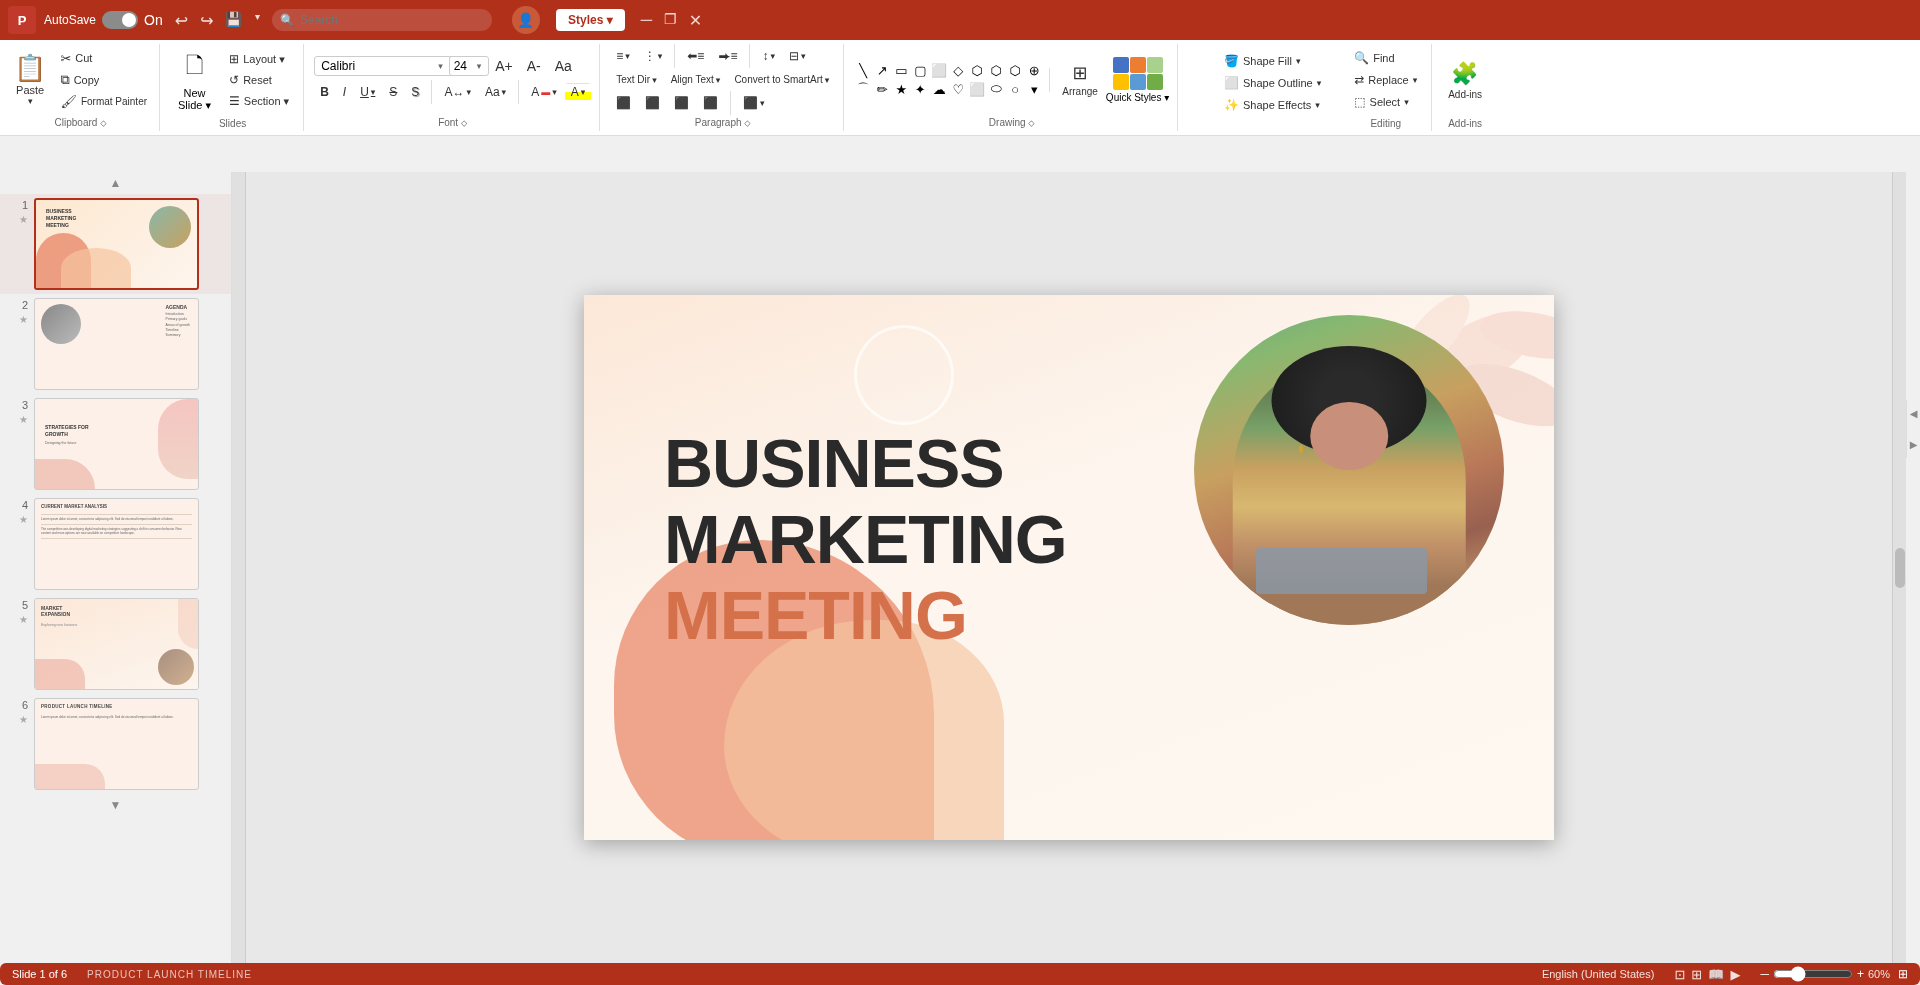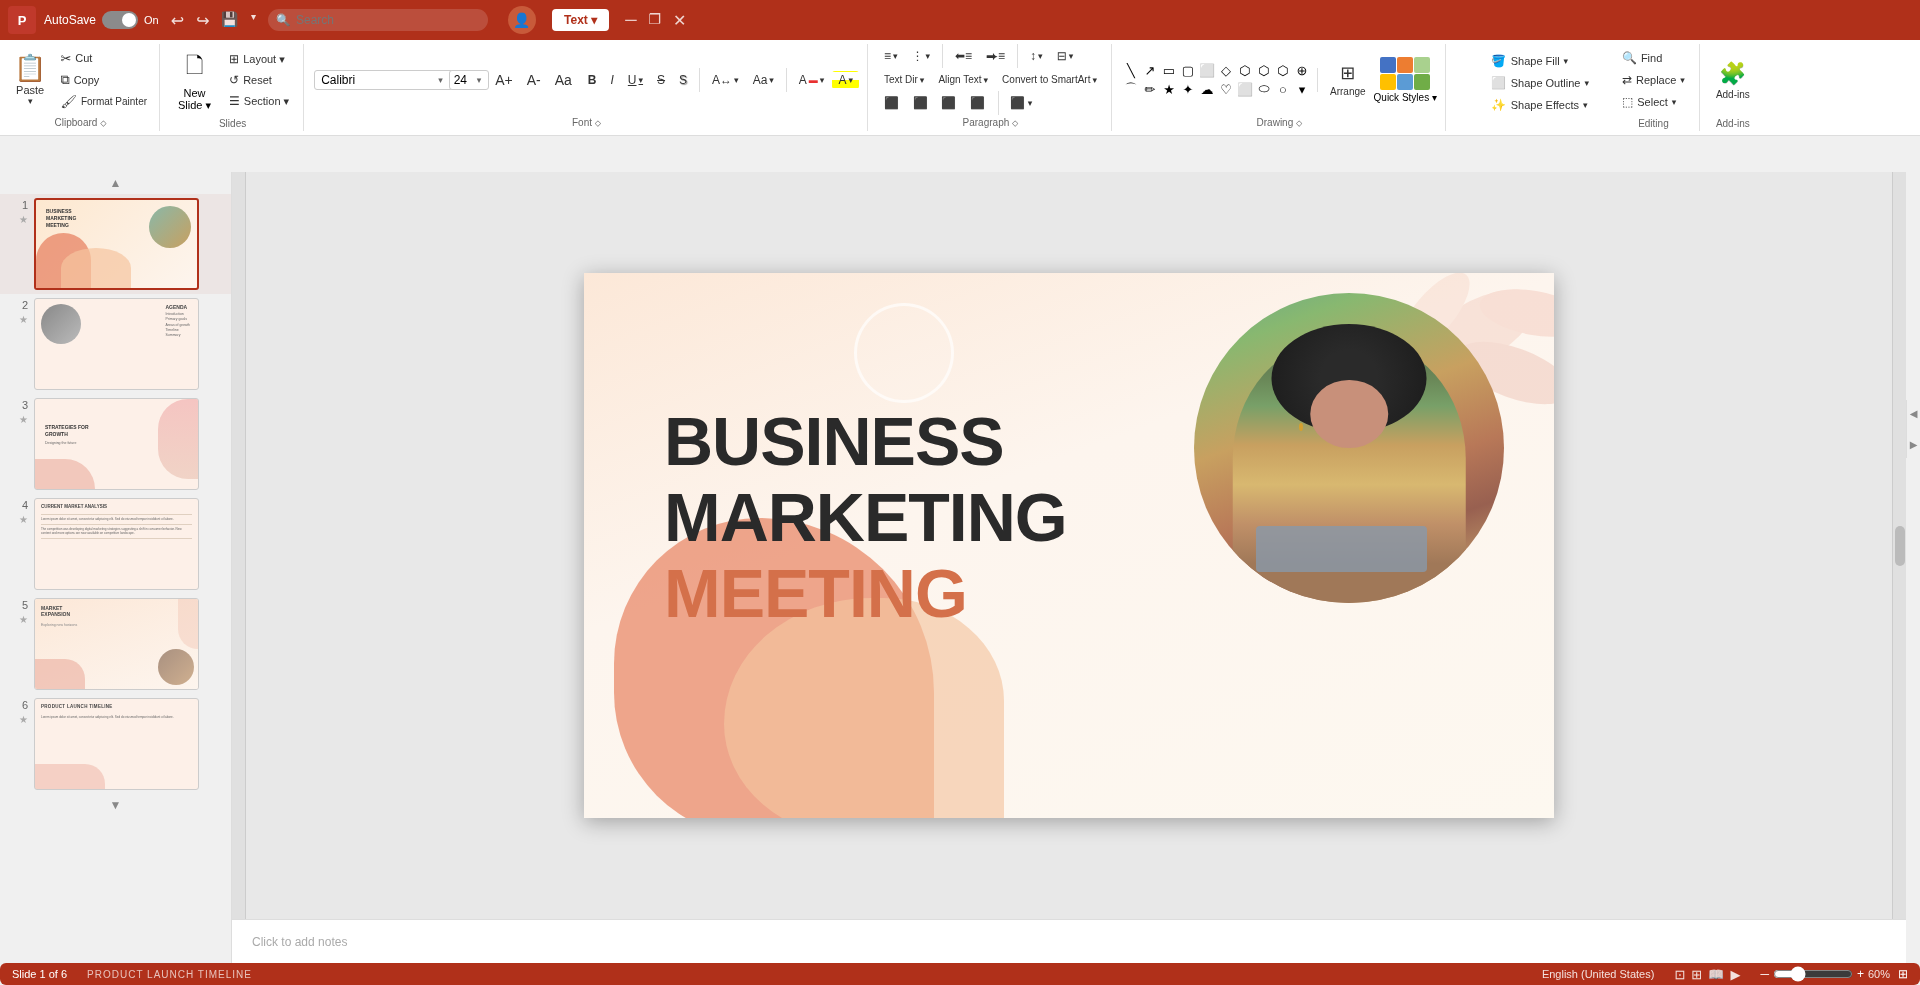--- a/index.html
+++ b/index.html
@@ -77,38 +77,38 @@
 </head>
 <body>
 
 <div id="titlebar">
   <div class="logo">
     <span style="font-size:13px;font-weight:bold;">P</span>
   </div>
   <div class="autosave-area">
     <span>AutoSave</span>
     <div class="autosave-toggle"></div>
-    <span style="font-size:11px;text-align:center;">On</span>
+    <span style="font-size:14px;text-align:center;">On</span>
   </div>
   <div class="undo-redo">
     <span>↩</span>
     <span>↪</span>
     <span style="font-size:14px;">💾</span>
     <span style="font-size:10px;">▾</span>
   </div>
   <div class="search-area">
     <span style="position:absolute;left:8px;font-size:12px;color:rgba(255,255,255,0.7);">🔍</span>
     <input class="search-box" type="text" style="background: rgba(255, 255, 255, 0.15); border: none; border-radius: 20px; padding: 4px 12px 4px 28px; color: white; font-size: 12px; width: 220px; outline: none;" placeholder="Search">
   </div>
   <div style="display:flex;align-items:center;gap:8px;margin-left:12px;">
     <div class="profile-icon">
       <span style="font-size:14px;">👤</span>
     </div>
     <div class="share-btn">
-      <span>Text</span> ▾
+      <span>Styles</span> ▾
     </div>
     <div style="display:flex;gap:12px;margin-left:8px;">
       <span style="cursor:pointer;opacity:0.8;font-size:16px;">─</span>
       <span style="cursor:pointer;opacity:0.8;font-size:14px;">❐</span>
       <span style="cursor:pointer;opacity:0.8;font-size:16px;">✕</span>
     </div>
   </div>
 </div>
 
 <div id="ribbon">
@@ -159,21 +159,21 @@
           <div class="r-btn-small">
             <span style="font-size:12px;">☰</span>
               <span>Section ▾</span>
           </div>
         </div>
       </div>
       <div class="ribbon-group-label">Slides</div>
     </div>
 
     <div class="ribbon-group" style="padding:0 8px;min-width:220px;">
-      <div style="display:flex;flex-direction:row;gap:4px;flex:1;justify-content:center;">
+      <div style="display:flex;flex-direction:column;gap:4px;flex:1;justify-content:center;">
         <div class="format-row">
           <input type="text" value="Calibri" style="border: 1px solid rgb(204, 204, 204); border-radius: 3px; padding: 2px 6px; font-size: 12px; width: 140px;">
           <span style="font-size:9px;color:#666;margin-left:-18px;cursor:pointer;">▾</span>
           <input type="text" value="24" style="border: 1px solid rgb(204, 204, 204); border-radius: 3px; padding: 2px 4px; font-size: 12px; width: 40px; margin-left: 4px;">
           <span style="font-size:9px;color:#666;margin-left:-14px;cursor:pointer;">▾</span>
           <span class="fmt-btn" style="font-size:14px;margin-left:6px;">A+</span>
           <span class="fmt-btn" style="font-size:14px;">A-</span>
           <span class="fmt-btn" style="font-size:14px;">Aa</span>
         </div>
         <div class="format-row">
@@ -472,23 +472,20 @@
       </div>
 
     </div>
 
     <div style="position:absolute;right:0;top:0;bottom:0;width:14px;background:#e0e0e0;border-left:1px solid #ccc;display:flex;flex-direction:column;align-items:center;justify-content:center;">
       <div style="width:10px;height:40px;background:#bbb;border-radius:5px;"></div>
     </div>
 
   </div>
 
-  <div id="notes-bar" style="height:44px;background:white;border-top:1px solid #ddd;display:flex;align-items:center;padding:0 20px;color:#aaa;font-size:12px;">
-    <span>Click to add notes</span>
-  </div>
 </div>
 
 <div style="position:absolute;right:0;top:400px;width:14px;background:#f0f0f0;border-left:1px solid #ddd;display:flex;flex-direction:column;align-items:center;gap:20px;padding:8px 0;">
   <span style="font-size:10px;color:#888;cursor:pointer;">◀</span>
   <span style="font-size:10px;color:#888;cursor:pointer;">▶</span>
 </div>
 
 <div id="status-bar" style="position:fixed;bottom:0;left:0;right:0;height:22px;background:#b0301a;display:flex;align-items:center;padding:0 12px;color:white;font-size:11px;gap:20px;z-index:200;">
   <span>Slide 1 of 6</span>
   <span style="font-size:10px;opacity:0.7;text-transform:uppercase;letter-spacing:1px;">PRODUCT LAUNCH TIMELINE</span>

